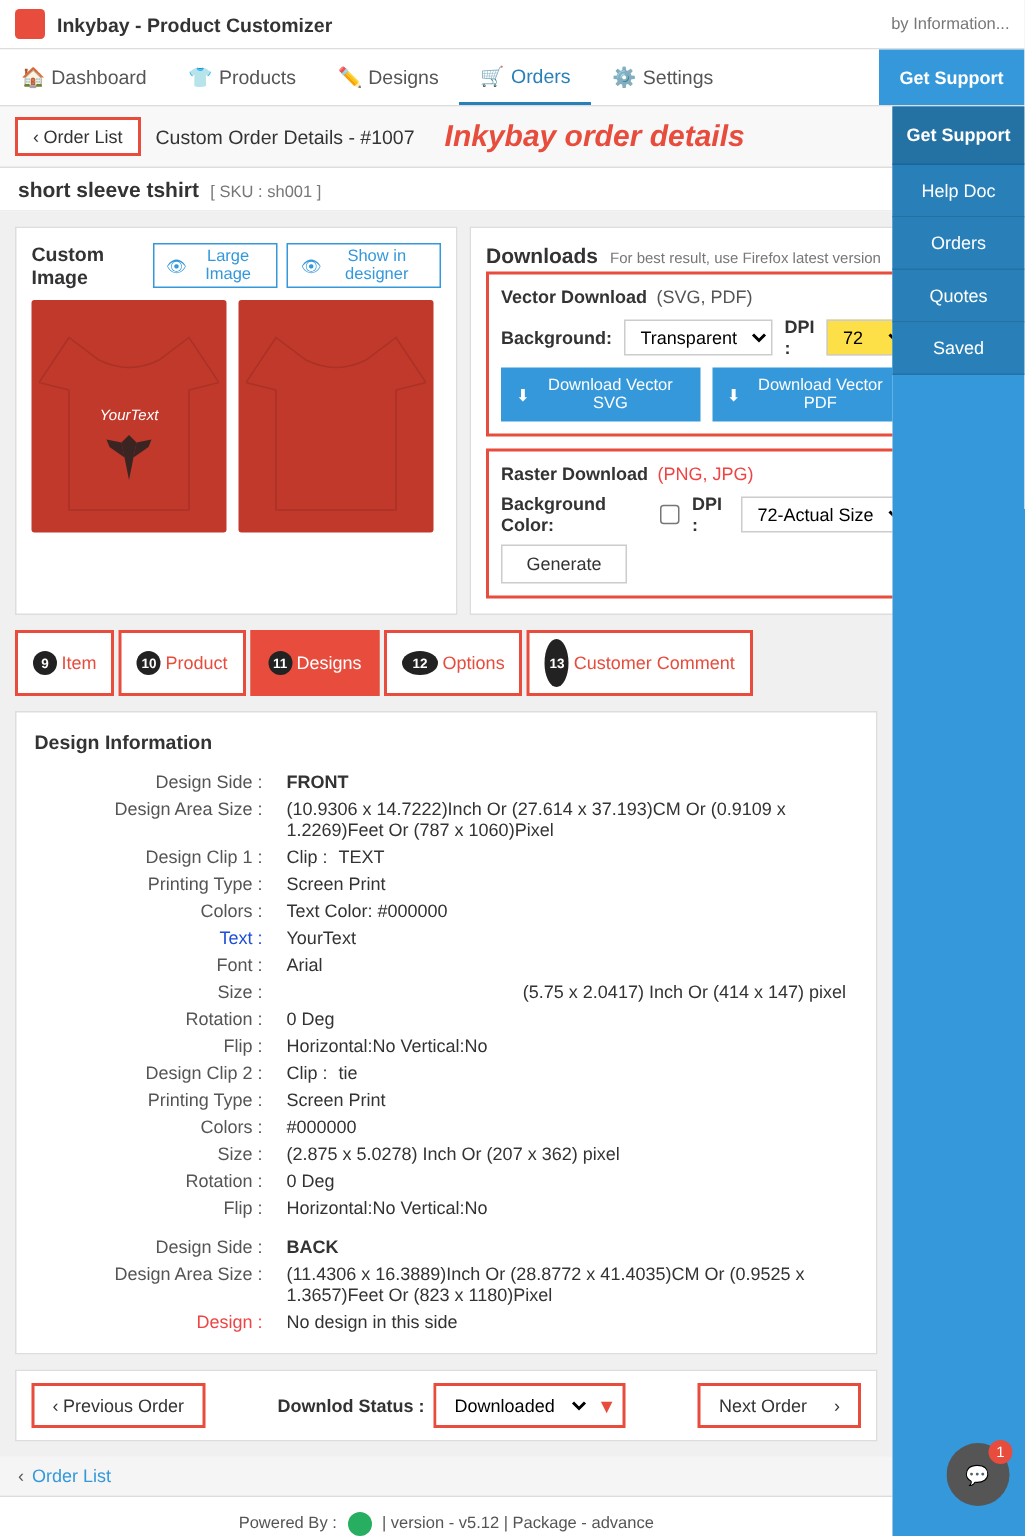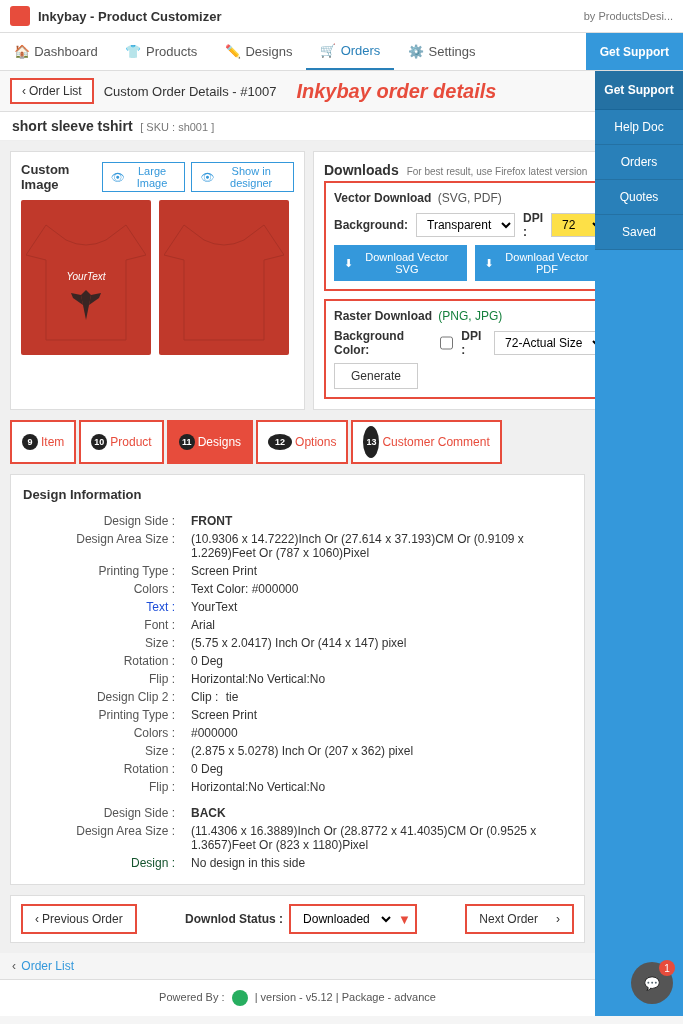--- a/index.html
+++ b/index.html
@@ -4,21 +4,21 @@
   <style>
     * { box-sizing: border-box; margin: 0; padding: 0; }
     body { font-family: Arial, sans-serif; font-size: 13px; background: #f5f5f5; color: #333; width: 683px; min-height: 1024px; }
   </style>
 </head>
 <body>
 
 <div style="background:#fff; border-bottom:1px solid #ddd; display:flex; align-items:center; padding:6px 10px; gap:8px;">
   <span style="width:20px;height:20px;background:#e74c3c;border-radius:3px;display:inline-block;"></span>
   <span style="font-weight:bold;font-size:13px;">Inkybay - Product Customizer</span>
-  <span style="margin-left:auto;font-size:11px;color:#777;">by ProductsDesi...</span>
+  <span style="margin-left:auto;font-size:11px;color:#777;">by Information...</span>
 </div>
 
 <div style="background:#fff;border-bottom:1px solid #ddd;display:flex;align-items:center;">
   <div style="padding:10px 14px;cursor:pointer;font-size:13px;color:#555;display:flex;align-items:center;gap:4px;">
     <span>🏠</span>
     <span>Dashboard</span>
   </div>
   <div style="padding:10px 14px;cursor:pointer;font-size:13px;color:#555;display:flex;align-items:center;gap:4px;">
     <span>👕</span>
     <span>Products</span>
@@ -127,21 +127,21 @@
               <button style="background:#3498db;color:#fff;border:none;padding:6px 10px;cursor:pointer;font-size:11px;display:inline-flex;align-items:center;gap:4px;">
                 <span>⬇</span>
                 <span>Download Vector PDF</span>
               </button>
             </div>
           </div>
 
           <div style="border:2px solid #e74c3c;padding:8px;">
             <div style="font-size:12px;font-weight:bold;margin-bottom:6px;">
               <span>Raster Download</span>
-              <span style="font-weight:normal;color:#15803d;margin-left:3px;">(PNG, JPG)</span>
+              <span style="font-weight:normal;color:#ef4444;margin-left:3px;">(PNG, JPG)</span>
             </div>
             <div style="display:flex;align-items:center;gap:8px;font-size:12px;">
               <span style="font-weight:bold;">Background Color:</span>
               <input type="checkbox" style="width: 14px; height: 14px;">
               <span style="font-weight:bold;">DPI :</span>
               <select style="border:1px solid #ccc;padding:3px 6px;font-size:12px;background:#fff;cursor:pointer;">
                 <option>72-Actual Size</option>
                 <option>150</option>
                 <option>300</option>
               </select>
@@ -182,38 +182,45 @@
           <tbody>
               <tr>
             <td style="text-align:right;color:#555;padding:2px 8px;width:160px;"><span>Design Side :</span></td>
             <td style="padding:2px 8px;"><span style="font-weight:bold;">FRONT</span></td>
           </tr>
           <tr>
             <td style="text-align:right;color:#555;padding:2px 8px;vertical-align:top;"><span>Design Area Size :</span></td>
             <td style="padding:2px 8px;"><span>(10.9306 x 14.7222)Inch Or (27.614 x 37.193)CM Or (0.9109 x 1.2269)Feet Or (787 x 1060)Pixel</span></td>
           </tr>
           <tr>
+            <td style="text-align:right;color:#555;padding:2px 8px;"><span>Design Clip 1 :</span></td>
+            <td style="padding:2px 8px;">
+              <span>Clip :</span>
+              <span style="margin-left:4px;">TEXT</span>
+            </td>
+          </tr>
+          <tr>
             <td style="text-align:right;color:#555;padding:2px 8px;"><span>Printing Type :</span></td>
             <td style="padding:2px 8px;"><span>Screen Print</span></td>
           </tr>
           <tr>
             <td style="text-align:right;color:#555;padding:2px 8px;"><span>Colors :</span></td>
             <td style="padding:2px 8px;"><span>Text Color: #000000</span></td>
           </tr>
           <tr>
             <td style="text-align:right;color:#1d4ed8;padding:2px 8px;"><span>Text :</span></td>
             <td style="padding:2px 8px;"><span>YourText</span></td>
           </tr>
           <tr>
             <td style="text-align:right;color:#555;padding:2px 8px;"><span>Font :</span></td>
             <td style="padding:2px 8px;"><span>Arial</span></td>
           </tr>
           <tr>
             <td style="text-align:right;color:#555;padding:2px 8px;"><span>Size :</span></td>
-            <td style="padding:2px 8px;"><span>(5.75 x 2.0417) Inch Or (414 x 147) pixel</span></td>
+            <td style="padding:2px 8px;text-align:right;"><span>(5.75 x 2.0417) Inch Or (414 x 147) pixel</span></td>
           </tr>
           <tr>
             <td style="text-align:right;color:#555;padding:2px 8px;"><span>Rotation :</span></td>
             <td style="padding:2px 8px;"><span>0 Deg</span></td>
           </tr>
           <tr>
             <td style="text-align:right;color:#555;padding:2px 8px;"><span>Flip :</span></td>
             <td style="padding:2px 8px;"><span>Horizontal:No Vertical:No</span></td>
           </tr>
 
@@ -251,21 +258,21 @@
 
           <tr>
             <td style="text-align:right;color:#555;padding:2px 8px;"><span>Design Side :</span></td>
             <td style="padding:2px 8px;"><span style="font-weight:bold;">BACK</span></td>
           </tr>
           <tr>
             <td style="text-align:right;color:#555;padding:2px 8px;vertical-align:top;"><span>Design Area Size :</span></td>
             <td style="padding:2px 8px;"><span>(11.4306 x 16.3889)Inch Or (28.8772 x 41.4035)CM Or (0.9525 x 1.3657)Feet Or (823 x 1180)Pixel</span></td>
           </tr>
           <tr>
-            <td style="text-align:right;color:#14532d;padding:2px 8px;"><span>Design :</span></td>
+            <td style="text-align:right;color:#ef4444;padding:2px 8px;"><span>Design :</span></td>
             <td style="padding:2px 8px;"><span>No design in this side</span></td>
           </tr>
         </tbody>
           </table>
       </div>
 
       <div style="background:#fff;border:1px solid #ddd;padding:8px 10px;display:flex;align-items:center;gap:8px;">
         <button style="border:2px solid #e74c3c;background:#fff;padding:6px 12px;cursor:pointer;font-size:12px;display:flex;align-items:center;gap:3px;color:#333;">
           <span>‹</span>
           <span>Previous Order</span>

